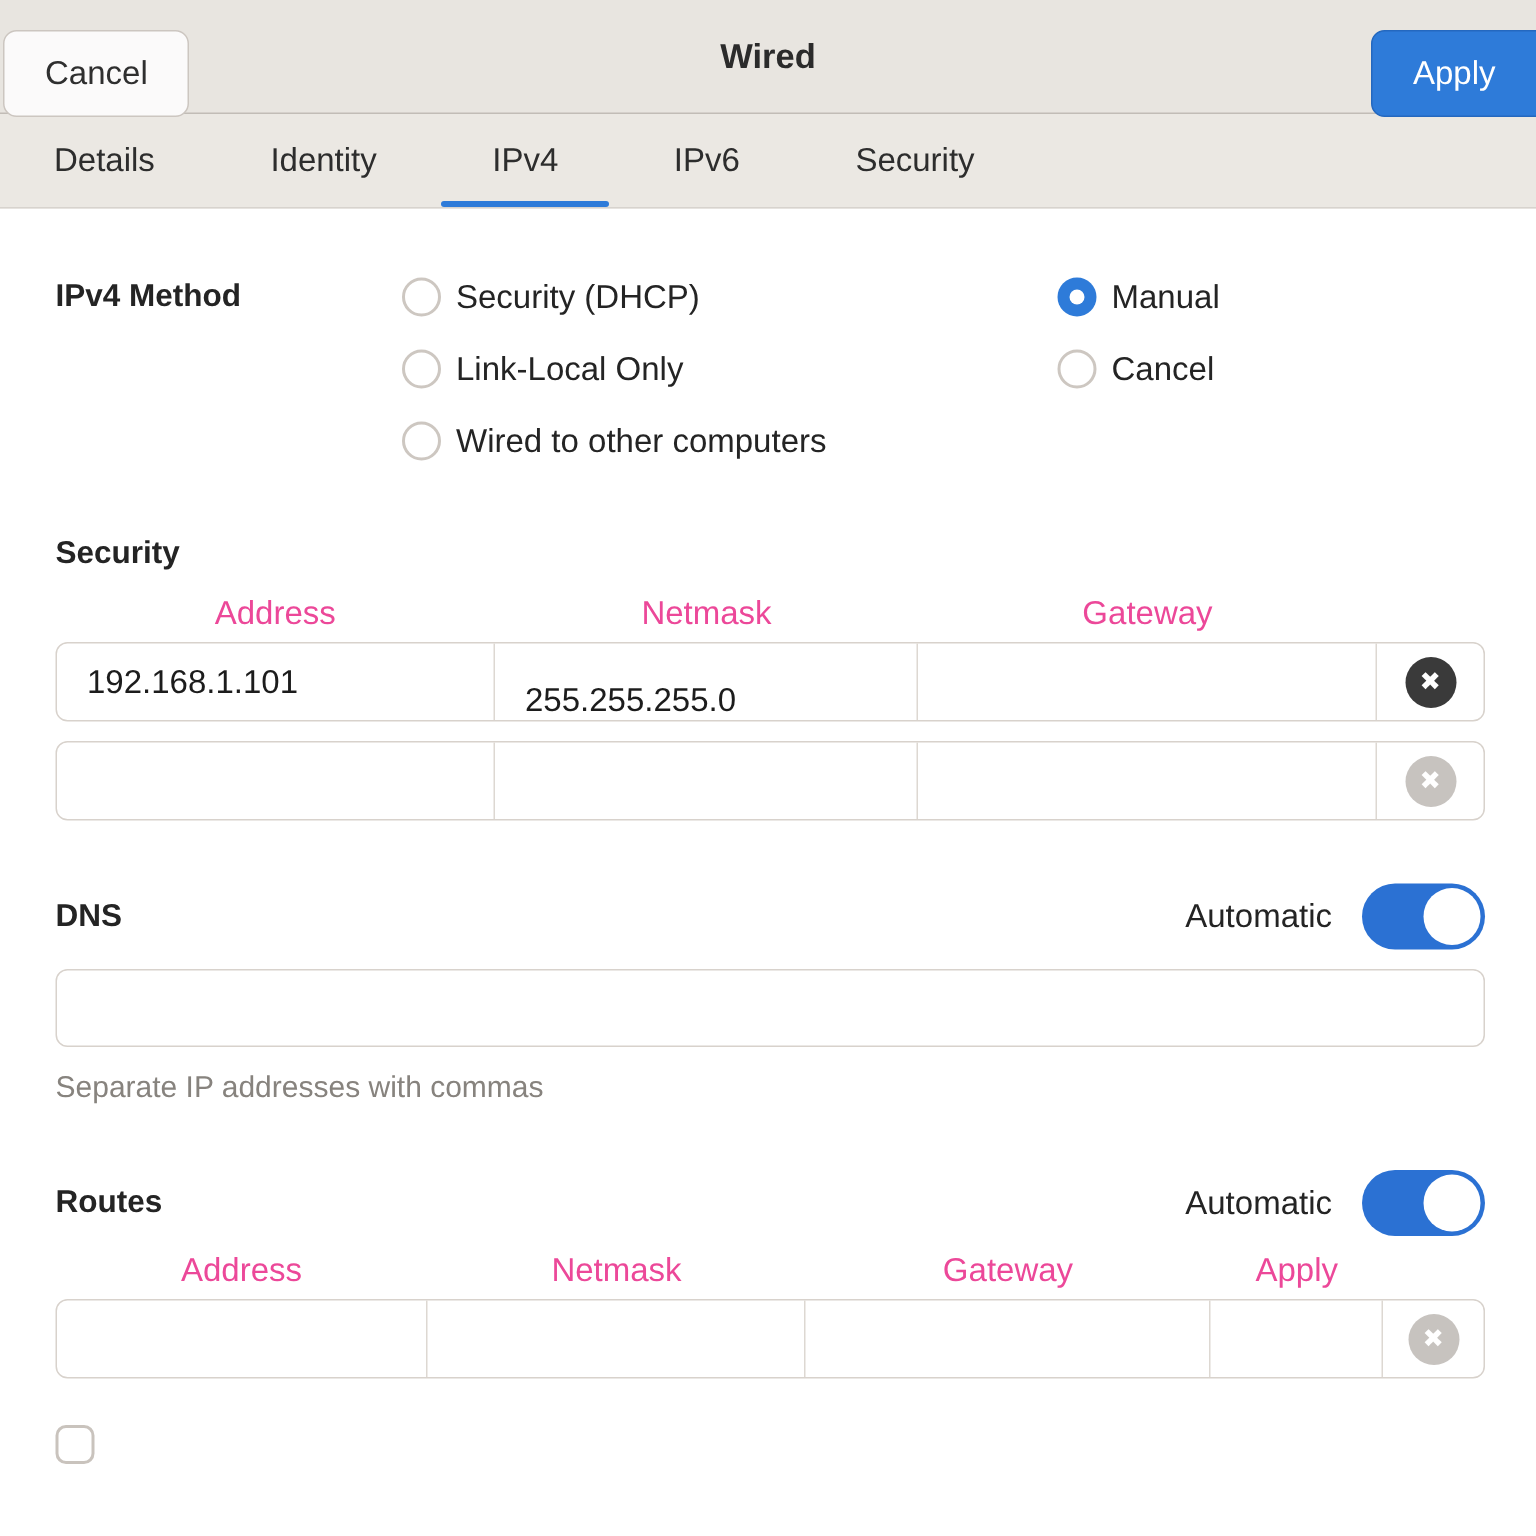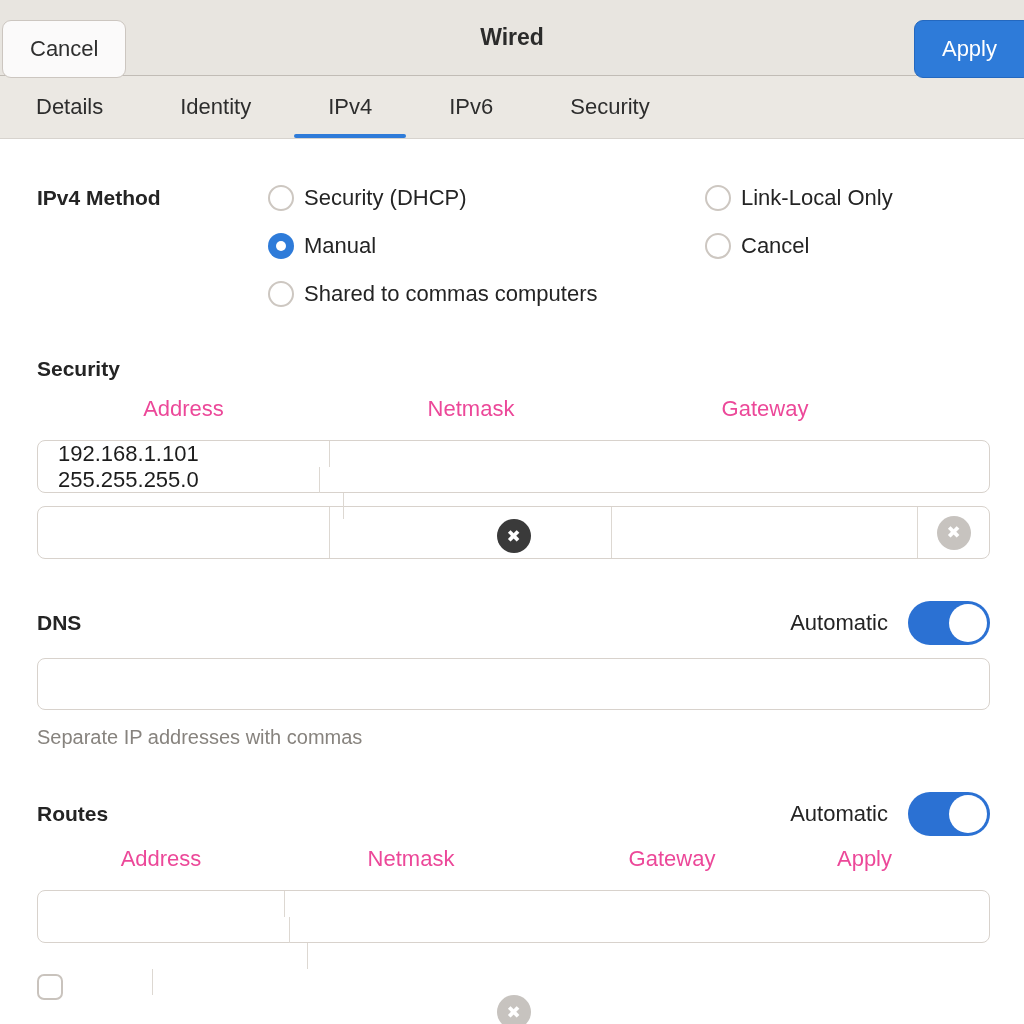--- a/index.html
+++ b/index.html
@@ -72,21 +72,21 @@
   .col-labels { display: flex; margin-top: 16px; font-size: 22px; color: #ec4899; line-height: 22px; }
   .col-labels span { display: block; text-align: center; }
   .al-address { width: 293px; } .al-netmask { width: 282px; } .al-gateway { width: 306px; }
   .rl-address { width: 248px; } .rl-netmask { width: 252px; } .rl-gateway { width: 270px; } .rl-metric { width: 115px; }
 
   .grid-row {
     display: flex; align-items: stretch;
     width: 953px; height: 53px;
     border: 1px solid #d8d2cc; border-radius: 8px; background: #fff;
   }
-  .row-first { margin-top: 20px; flex-direction: column; }
+  .row-first { margin-top: 8px; }
   .row-gap   { margin-top: 13px; }
   .cell { border-right: 1px solid #ddd8d2; display: flex; align-items: center; }
   .cell input {
     width: 100%; border: none; outline: none; background: transparent;
     font-family: inherit; font-size: 22px; color: #1c1c1c; padding: 0 8px 0 20px;
   }
   .c-a1 { width: 292px; } .c-a2 { width: 282px; align-items: flex-end; } .c-a3 { width: 306px; }
   .c-r1 { width: 247px; } .c-r2 { width: 252px; } .c-r3 { width: 270px; } .c-r4 { width: 115px; }
   .cell-del { flex: 1; border-right: none; display: flex; align-items: center; justify-content: center; }
   .del-btn {
@@ -146,34 +146,34 @@
 <div class="content">
 
   <div class="method-section">
     <div class="method-label">IPv4 Method</div>
     <div class="method-grid">
       <div class="radio-item">
         <span class="radio"></span>
         <span>Security (DHCP)</span>
       </div>
       <div class="radio-item">
-        <span class="radio"></span>
-        <span>Link-Local Only</span>
-      </div>
-      <div class="radio-item">
         <span class="radio checked"></span>
         <span>Manual</span>
       </div>
       <div class="radio-item">
         <span class="radio"></span>
+        <span>Link-Local Only</span>
+      </div>
+      <div class="radio-item">
+        <span class="radio"></span>
         <span>Cancel</span>
       </div>
       <div class="radio-item">
         <span class="radio"></span>
-        <span>Shared to commas computers</span>
+        <span>Wired to other computers</span>
       </div>
     </div>
   </div>
 
   <div class="section-title addresses-title">Security</div>
 
   <div class="col-labels">
     <span class="al-address">Address</span>
     <span class="al-netmask">Netmask</span>
     <span class="al-gateway">Gateway</span>

